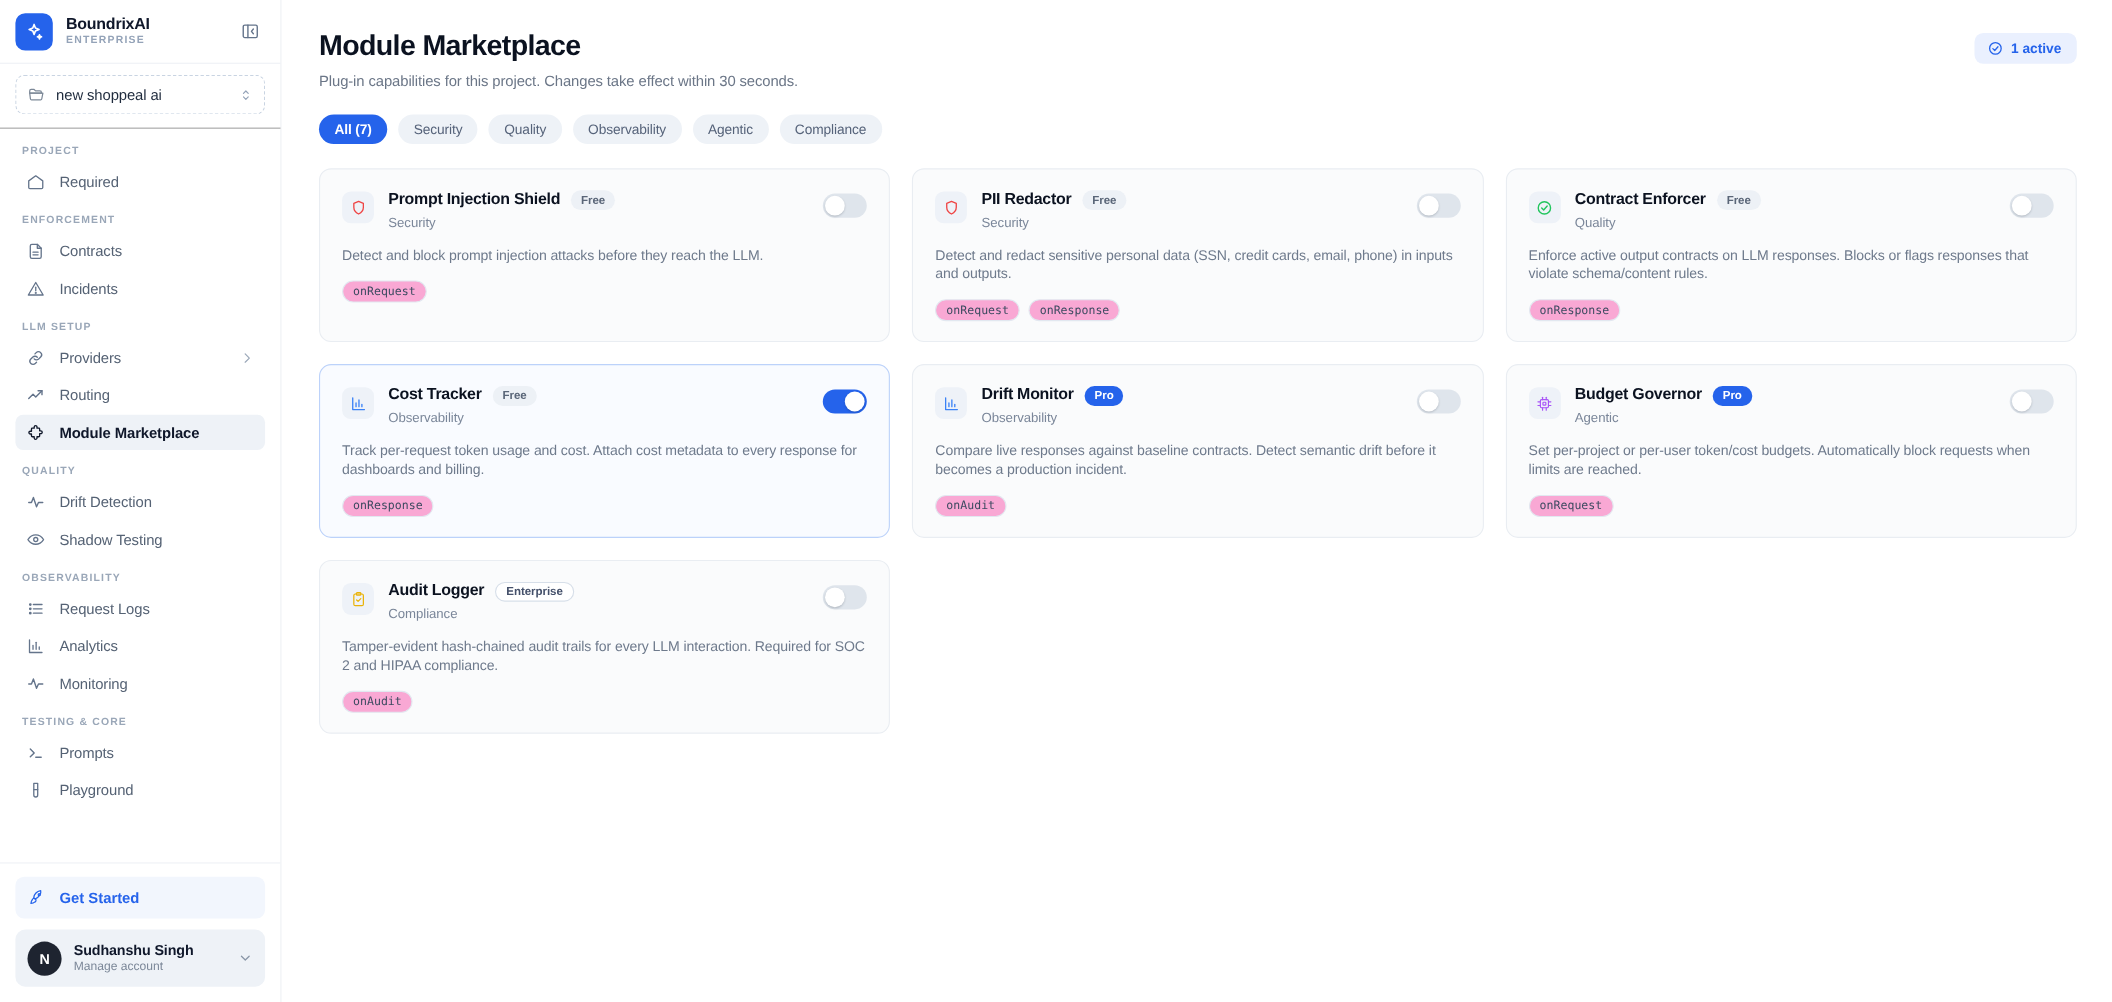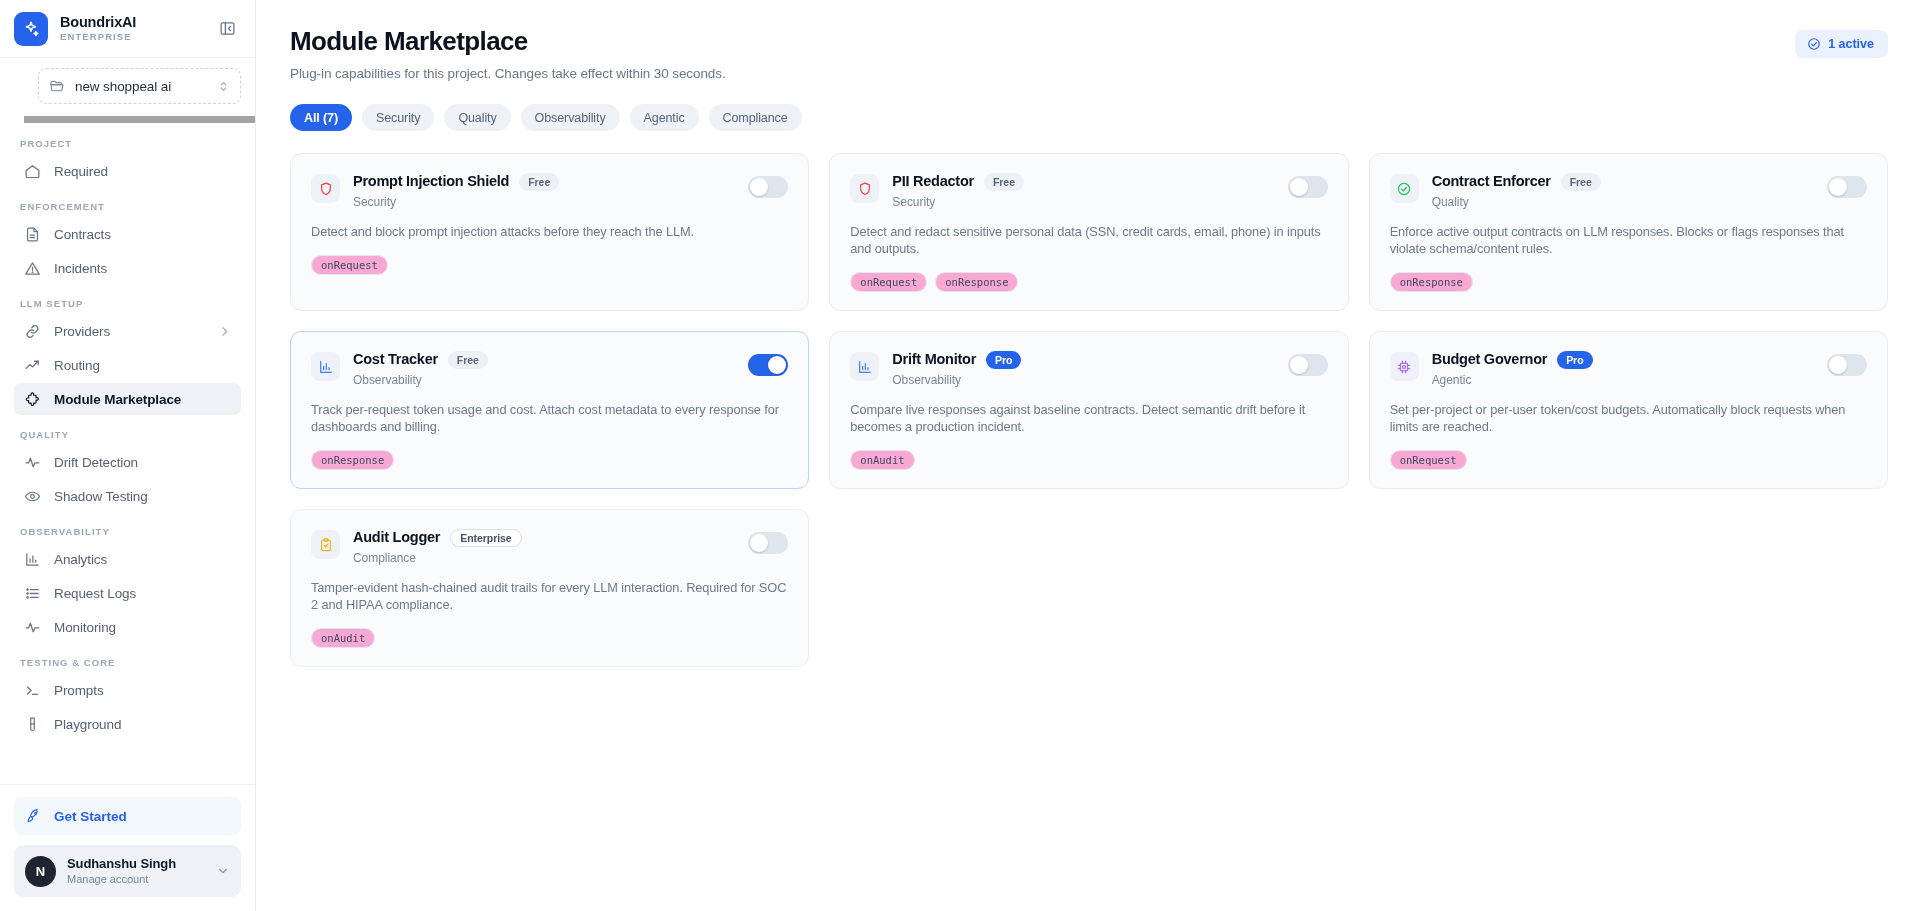--- a/index.html
+++ b/index.html
@@ -33,21 +33,21 @@
     flex: 0 0 34px;
   }
   .brand-text { flex: 1; min-width: 0; line-height: 1.15; }
   .brand-name { font-size: 14.5px; font-weight: 700; color: #0f172a; letter-spacing: -0.2px; }
   .brand-plan { font-size: 9.5px; font-weight: 700; color: #94a3b8; letter-spacing: 1.1px; margin-top: 2px; }
   .collapse-btn {
     width: 24px; height: 24px; display: flex; align-items: center; justify-content: center;
     color: #64748b; cursor: pointer; border-radius: 5px;
   }
 
-  .project-wrap { padding: 10px 14px 12px; border-bottom: 7px solid #a3a3a3; margin-left: 24px; }
+  .project-wrap { padding: 10px 14px 12px; border-bottom: 1px solid #a3a3a3; }
   .project-select {
     display: flex; align-items: center; gap: 10px;
     height: 36px; padding: 0 10px;
     border: 1px dashed #c9d4e2; border-radius: 8px;
     background: #fff; cursor: pointer;
   }
   .project-name { flex: 1; font-size: 13.5px; color: #1f2b3d; letter-spacing: -0.1px; }
   .project-chev { color: #94a3b8; display: flex; }
 
   .nav { flex: 1; overflow-y: auto; padding: 10px 14px 6px; }
@@ -293,41 +293,41 @@
               <path d="M2 12s3.8-6 10-6 10 6 10 6-3.8 6-10 6S2 12 2 12z"></path>
               <circle cx="12" cy="12" r="2.6"></circle>
             </svg>
         </span>
         <span class="lbl">Shadow Testing</span>
       </div>
 
       <div class="nav-section">OBSERVABILITY</div>
       <div class="nav-item">
         <span class="ic">
-          <svg width="17" height="17" viewBox="0 0 24 24" fill="none" stroke="currentColor" stroke-width="1.7" stroke-linecap="round" stroke-linejoin="round">
-              <path d="M4 4v16h16"></path>
-              <line x1="8.5" y1="16" x2="8.5" y2="11"></line>
-              <line x1="12.5" y1="16" x2="12.5" y2="7"></line>
-              <line x1="16.5" y1="16" x2="16.5" y2="13"></line>
-            </svg>
-        </span>
-        <span class="lbl">Analytics</span>
-      </div>
-      <div class="nav-item">
-        <span class="ic">
           <svg width="17" height="17" viewBox="0 0 24 24" fill="none" stroke="currentColor" stroke-width="1.8" stroke-linecap="round" stroke-linejoin="round">
               <line x1="9" y1="6.5" x2="20" y2="6.5"></line>
               <line x1="9" y1="12" x2="20" y2="12"></line>
               <line x1="9" y1="17.5" x2="20" y2="17.5"></line>
               <circle cx="5" cy="6.5" r="0.9" fill="currentColor"></circle>
               <circle cx="5" cy="12" r="0.9" fill="currentColor"></circle>
               <circle cx="5" cy="17.5" r="0.9" fill="currentColor"></circle>
             </svg>
         </span>
         <span class="lbl">Request Logs</span>
+      </div>
+      <div class="nav-item">
+        <span class="ic">
+          <svg width="17" height="17" viewBox="0 0 24 24" fill="none" stroke="currentColor" stroke-width="1.7" stroke-linecap="round" stroke-linejoin="round">
+              <path d="M4 4v16h16"></path>
+              <line x1="8.5" y1="16" x2="8.5" y2="11"></line>
+              <line x1="12.5" y1="16" x2="12.5" y2="7"></line>
+              <line x1="16.5" y1="16" x2="16.5" y2="13"></line>
+            </svg>
+        </span>
+        <span class="lbl">Analytics</span>
       </div>
       <div class="nav-item">
         <span class="ic">
           <svg width="17" height="17" viewBox="0 0 24 24" fill="none" stroke="currentColor" stroke-width="1.8" stroke-linecap="round" stroke-linejoin="round">
               <polyline points="3 12.5 6.5 12.5 9 6 13 18 15.5 12.5 21 12.5"></polyline>
             </svg>
         </span>
         <span class="lbl">Monitoring</span>
       </div>
 

